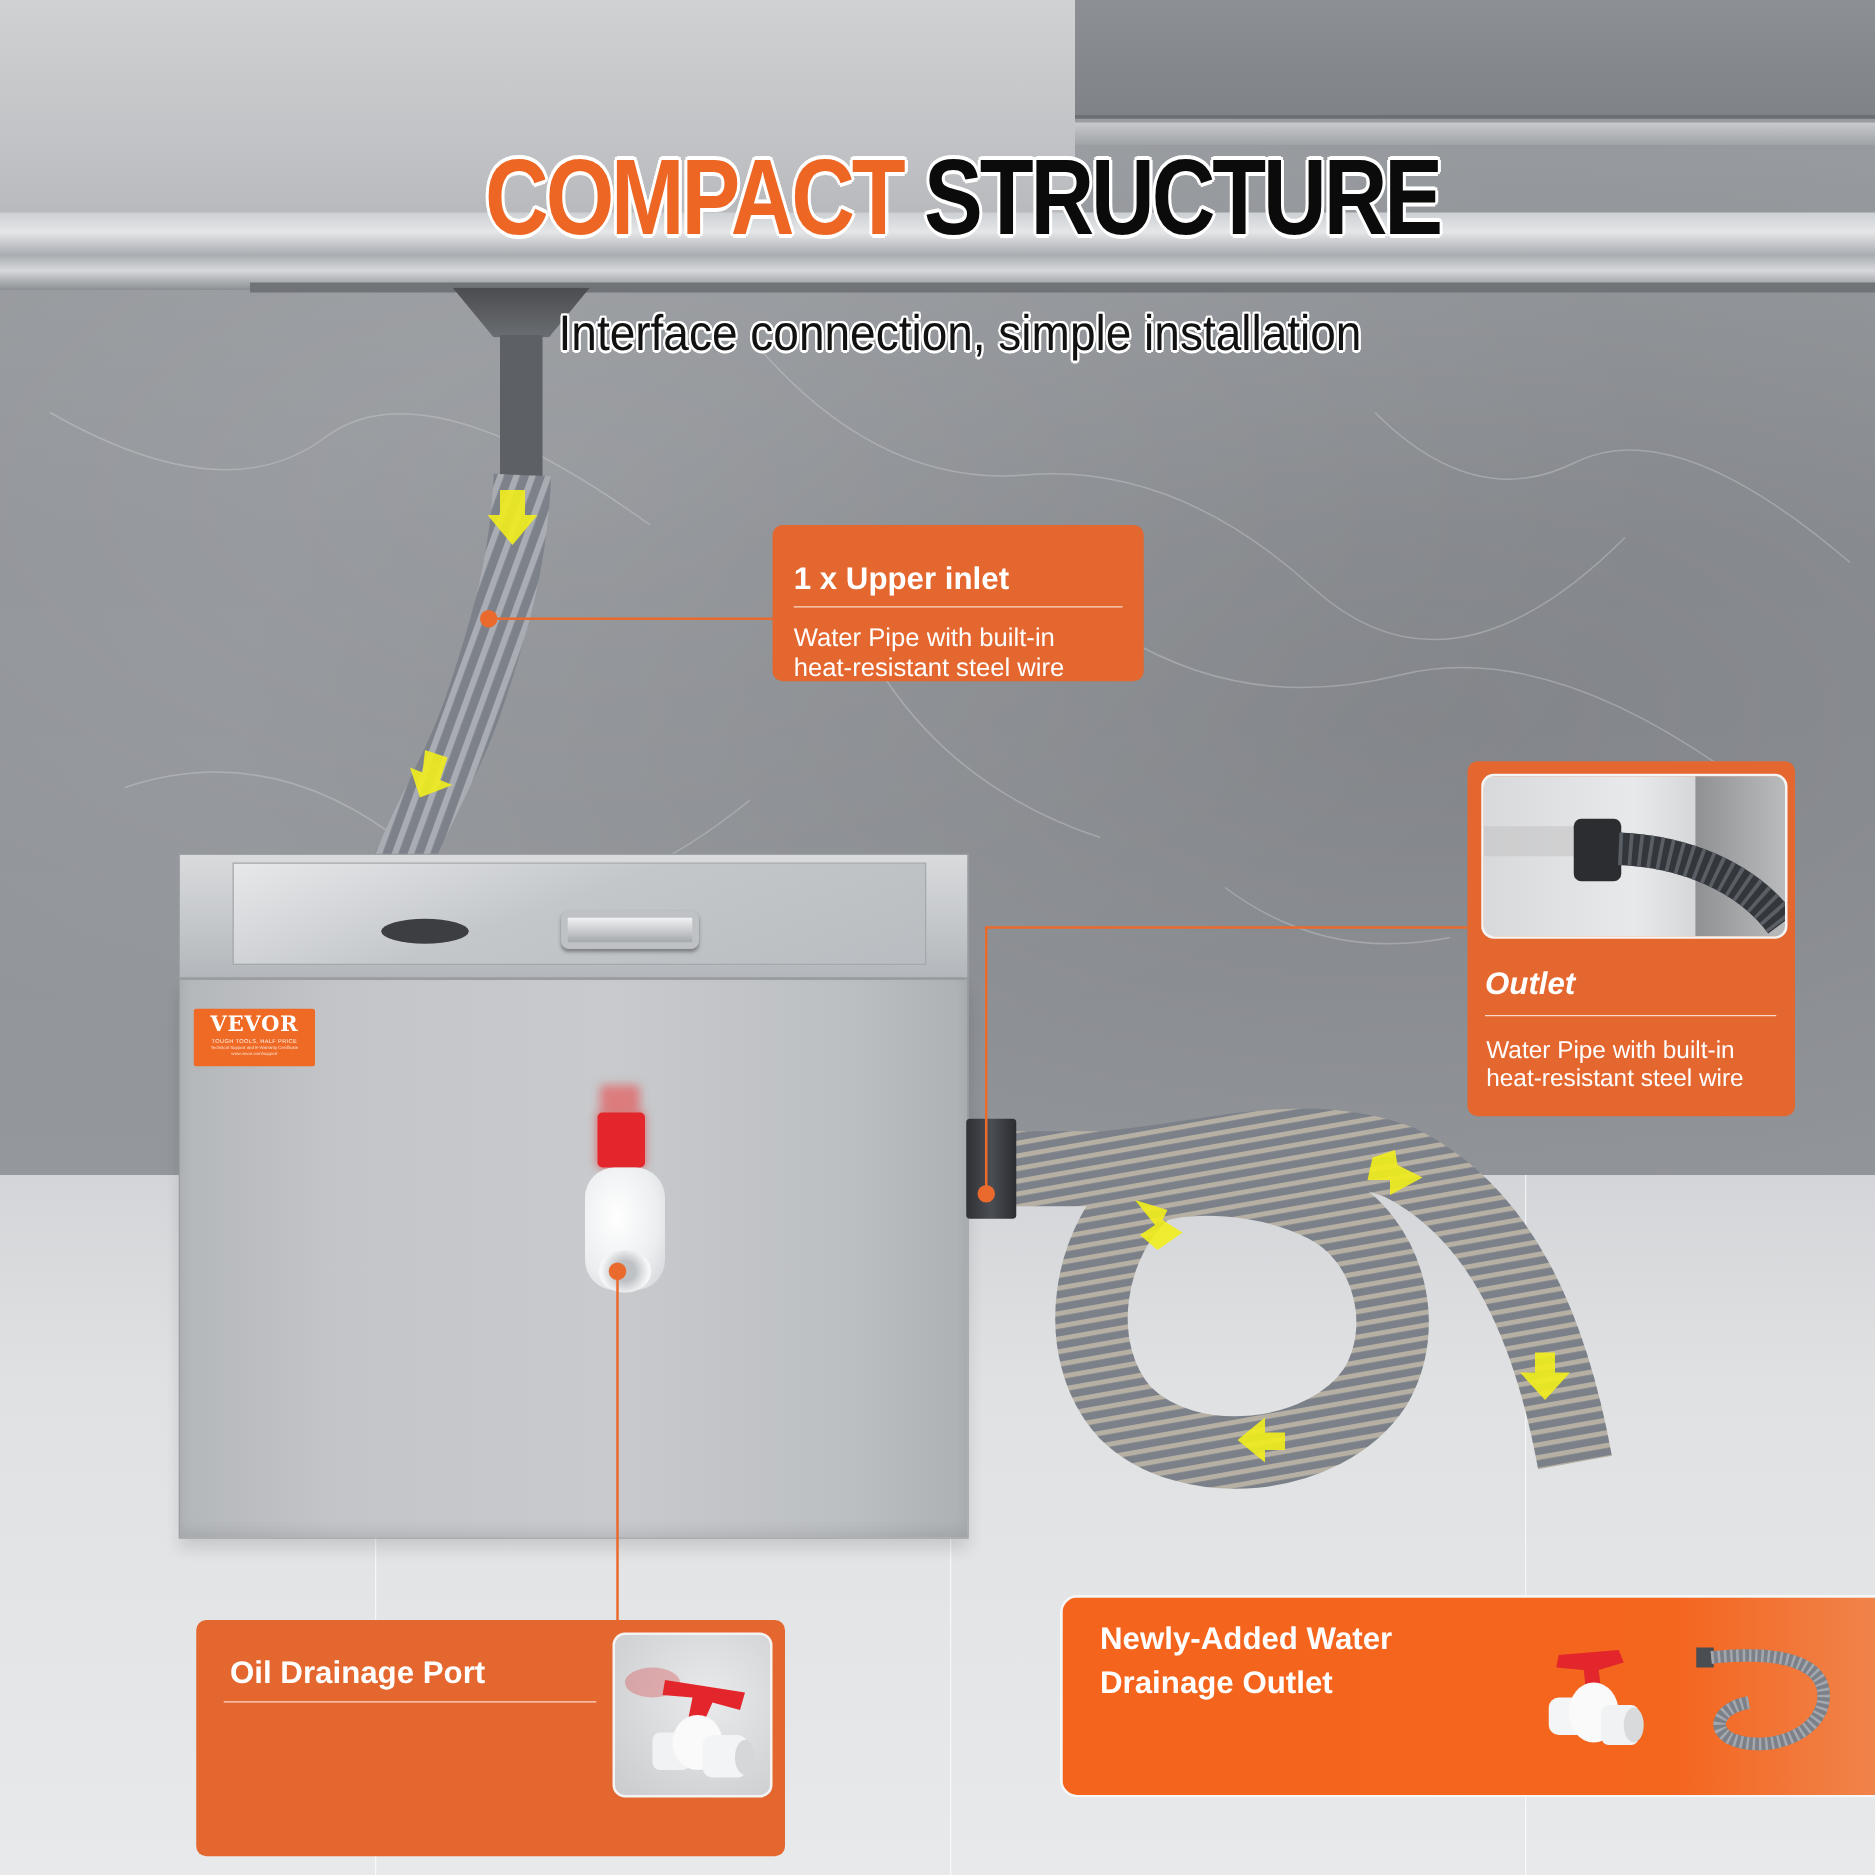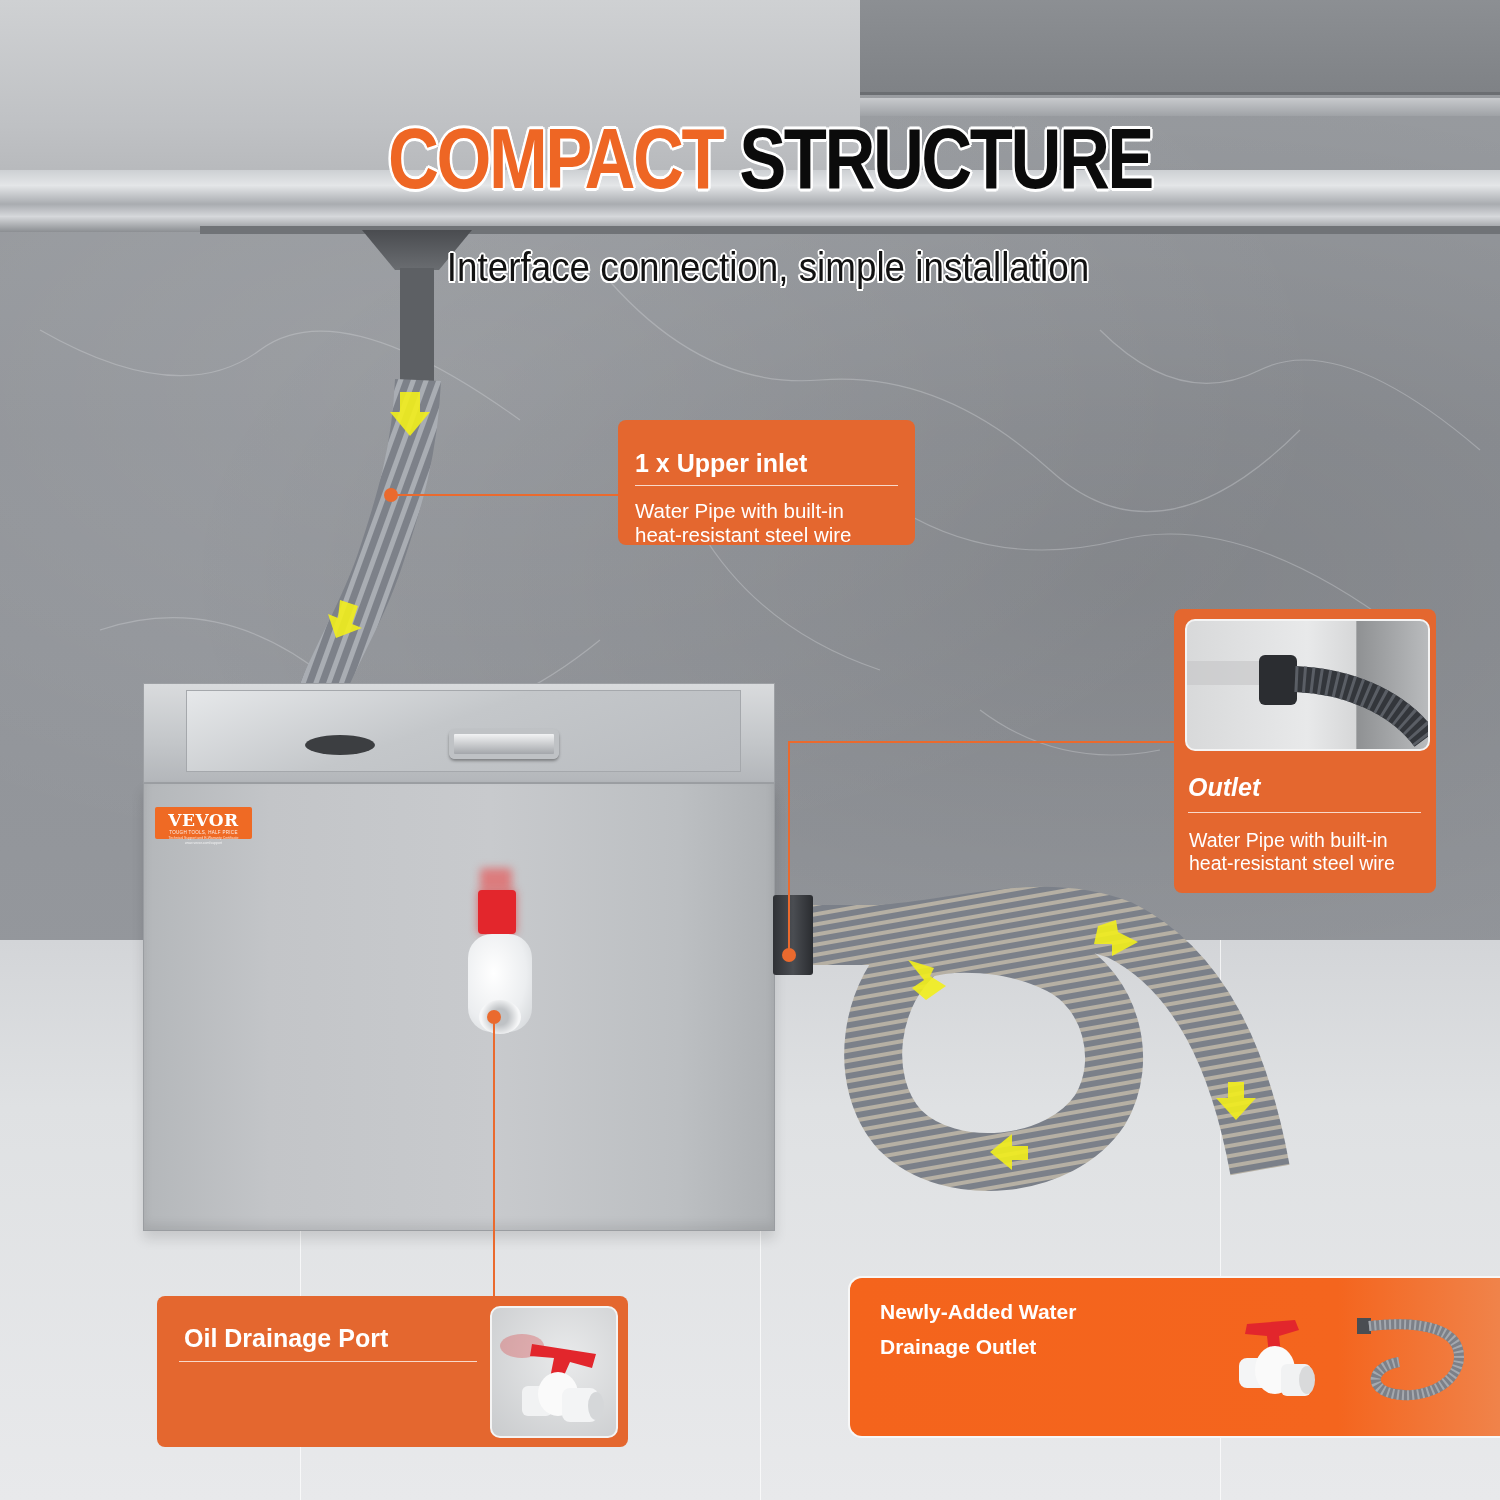--- a/index.html
+++ b/index.html
@@ -74,21 +74,21 @@
     background: linear-gradient(180deg, #f2f3f4, #a4a7ab);
     box-shadow: 0 2px 3px rgba(0,0,0,0.35);
   }
   .tank-body {
     position: absolute; left: 143px; top: 783px; width: 632px; height: 448px;
     background: linear-gradient(90deg, #b4b7ba 0%, #c3c5c8 20%, #c8cacd 55%, #bcbfc2 85%, #aeb1b4 100%);
     border: 1px solid #9a9da1;
     box-shadow: inset 0 -6px 10px rgba(0,0,0,0.08), 0 8px 12px rgba(0,0,0,0.12);
   }
   .vevor-badge {
-    position: absolute; left: 11px; top: 23px; width: 97px; height: 32px;
+    position: absolute; left: 11px; top: 23px; width: 97px; height: 46px;
     background: #ef6a24; border-radius: 2px; text-align: center; color: #fff;
   }
   .vevor-logo { display: block; font-family: "DejaVu Serif", serif; font-weight: bold; font-size: 17px; line-height: 19px; margin-top: 4px; letter-spacing: 0.5px; }
   .vevor-tag { display: block; font-size: 4.5px; line-height: 6px; letter-spacing: 0.3px; opacity: 0.9; }
   .vevor-fine { display: block; font-size: 3.5px; line-height: 5px; opacity: 0.8; }
 
   
   .valve-handle {
     position: absolute; left: 478px; top: 890px; width: 38px; height: 44px;
     background: #e3262c; border-radius: 4px; box-shadow: 0 0 8px rgba(230,40,40,0.6);
@@ -152,34 +152,34 @@
   .card-inlet { left: 618px; top: 420px; width: 297px; height: 125px; }
   .card-inlet .card-title { position: absolute; left: 17px; top: 447px; }
 
   .card-outlet { left: 1174px; top: 609px; width: 262px; height: 284px; }
   .outlet-photo {
     position: absolute; left: 11px; top: 10px; width: 245px; height: 132px;
     border-radius: 10px; border: 2px solid #f4f4f4; overflow: hidden;
     background: linear-gradient(90deg, #d8d9da 0%, #e8e9ea 50%, #d6d7d8 70%, #8f9193 70.5%, #b9bbbd 100%);
   }
 
-  .card-oil { left: 157px; top: 1296px; width: 471px; height: 151px; }
+  .card-oil { left: 157px; top: 1296px; width: 471px; height: 189px; }
   .oil-photo {
     position: absolute; left: 333px; top: 10px; width: 128px; height: 132px;
     border-radius: 10px; border: 2px solid #f4f4f4; overflow: hidden;
     background: radial-gradient(ellipse at 60% 40%, #e9eaeb, #c9cbcd);
   }
 
   .card-new {
     left: 848px; top: 1276px; width: 652px; height: 162px;
     border-radius: 14px 0 0 14px;
     background: linear-gradient(90deg, #f4641c 0%, #f4651e 75%, #f0834a 100%);
     border: 2px solid #f7f7f7; border-right: none;
   }
-  .card-new .card-title { font-size: 21px; line-height: 35px; }
+  .card-new .card-title { font-size: 25px; line-height: 35px; }
 </style>
 </head>
 <body>
 
 <div class="wall"></div>
 <svg class="wall-veins" width="1500" height="760" viewBox="0 0 1500 760">
   <g stroke="#d7d9dc" stroke-width="1.2" fill="none">
     <path d="M40 120 Q180 200 260 140 T520 210"></path>
     <path d="M600 60 Q700 180 820 170 T1050 260 T1300 220"></path>
     <path d="M900 300 Q1000 360 1120 330 T1400 420"></path>

